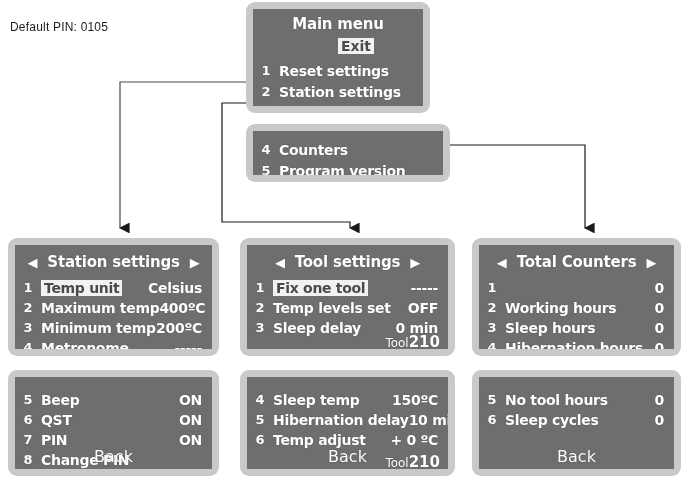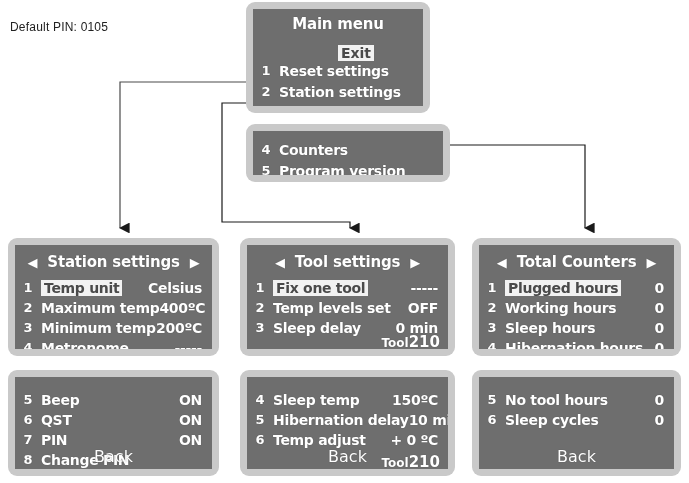--- a/index.html
+++ b/index.html
@@ -123,21 +123,21 @@
     font-family: "DejaVu Sans", sans-serif;
     font-weight: normal;
     font-size: 16px;
     text-shadow: 0 0 1px rgba(0,0,0,.4);
   }
   .tooltag {
     position: absolute;
     right: 8px;
     color: #fff;
     font-family: "DejaVu Sans", sans-serif;
-    font-weight: bold;
+    font-weight: normal;
     font-size: 12px;
     text-shadow: 0 0 1px rgba(0,0,0,.4);
     text-align: center;
   }
   .tooltag b { font-size: 15px; }
 
   svg.wires { position: absolute; left:0; top:0; width:689px; height:483px; pointer-events:none; }
 </style>
 </head>
 <body>
@@ -154,21 +154,21 @@
   <path d="M248,82 L120,82 L120,228" stroke="#4a4a4a" stroke-width="1.2" fill="none" marker-end="url(#ah)"></path>
 
   <path d="M248,103 L222,103 L222,222 L350,222 L350,228" stroke="#1a1a1a" stroke-width="1.2" fill="none" marker-end="url(#ah)"></path>
 
   <path d="M400,145 L585,145 L585,228" stroke="#1a1a1a" stroke-width="1.2" fill="none" marker-end="url(#ah)"></path>
 </svg>
 
 <div class="lcd" style="left:246px; top:2px; width:184px; height:111px;">
   <div class="lcd-inner">
     <div class="title" style="top:6px;">Main menu</div>
-    <div class="exit" style="top:35px;padding-left:36px;">
+    <div class="exit" style="top:28px;padding-left:36px;">
       <span>Exit</span>
     </div>
     <div class="row" style="top:51px;">
       <span class="num">1</span>
       <span class="lbl">Reset settings</span>
     </div>
     <div class="row" style="top:72px;">
       <span class="num">2</span>
       <span class="lbl">Station settings</span>
     </div>
@@ -302,21 +302,20 @@
 
 <div class="lcd" style="left:472px; top:238px; width:209px; height:118px;">
   <div class="lcd-inner">
     <div class="hdr">
       <span class="arw">◀</span>
       <span>Total Counters</span>
       <span class="arw">▶</span>
     </div>
     <div class="row" style="top:32px;">
       <span class="num">1</span>
-      <span class="lbl hl">Plugged hours</span>
       <span class="val" style="flex:1 1 auto;">0</span>
     </div>
     <div class="row" style="top:52px;">
       <span class="num">2</span>
       <span class="lbl">Working hours</span>
       <span class="val">0</span>
     </div>
     <div class="row" style="top:72px;">
       <span class="num">3</span>
       <span class="lbl">Sleep hours</span>

